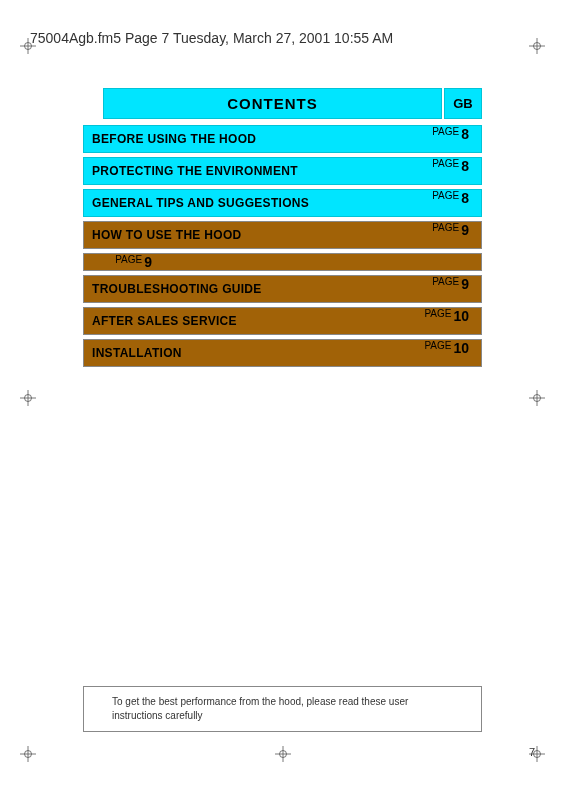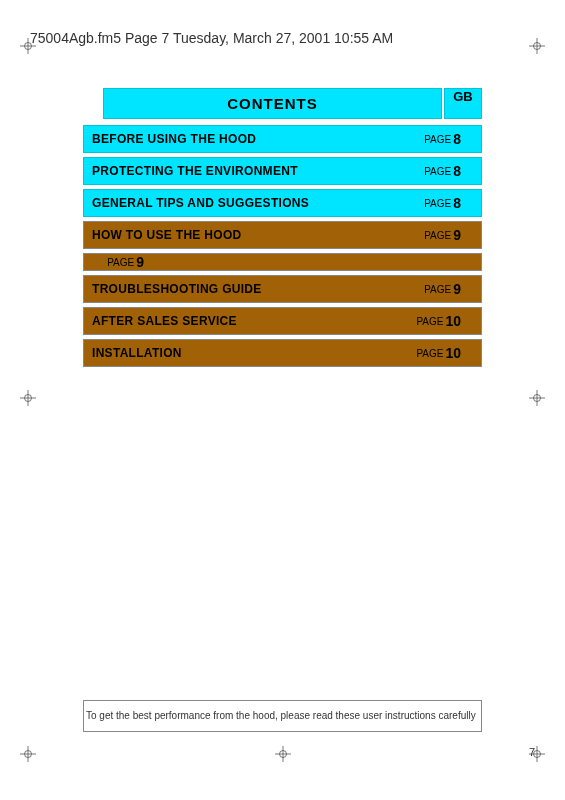--- a/index.html
+++ b/index.html
@@ -69,21 +69,21 @@
       font-weight: 900;
       color: #000;
       letter-spacing: 1px;
       text-transform: uppercase;
     }
 
     .gb-box {
       background: #00e5ff;
       width: 38px;
       display: flex;
-      align-items: flex-start;
+      align-items: center;
       justify-content: center;
       border: 1px solid #00c4d8;
       margin-left: 2px;
     }
 
     .gb-label {
       font-size: 13px;
       font-weight: 900;
       color: #000;
     }
@@ -115,23 +115,23 @@
       color: #000;
       display: flex;
       align-items: center;
       text-transform: uppercase;
       letter-spacing: 0.3px;
     }
 
     .toc-page {
       width: 80px;
       display: flex;
-      align-items: center;
+      align-items: flex-start;
       justify-content: flex-end;
-      padding-right: 20px;
+      padding-right: 12px;
       font-size: 12px;
       color: #000;
       flex-shrink: 0;
     }
 
     .toc-page-word {
       font-size: 10px;
       font-weight: normal;
       margin-right: 2px;
       text-transform: uppercase;
@@ -144,21 +144,21 @@
       color: #000;
     }
 
     
     .bottom-note {
       position: absolute;
       bottom: 68px;
       left: 83px;
       right: 83px;
       border: 1px solid #888;
-      padding: 8px 2px;
+      padding: 8px 28px;
       font-size: 10px;
       color: #333;
       line-height: 1.4;
     }
 
     
     .page-number {
       position: absolute;
       bottom: 42px;
       right: 30px;

